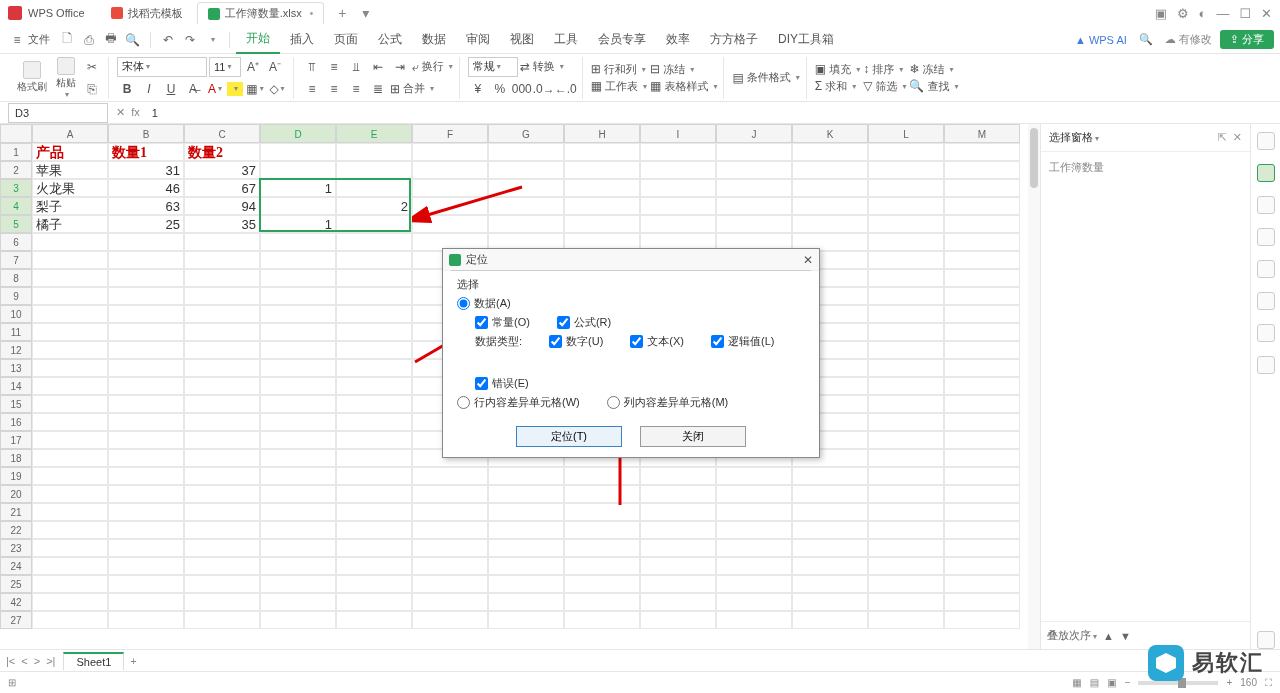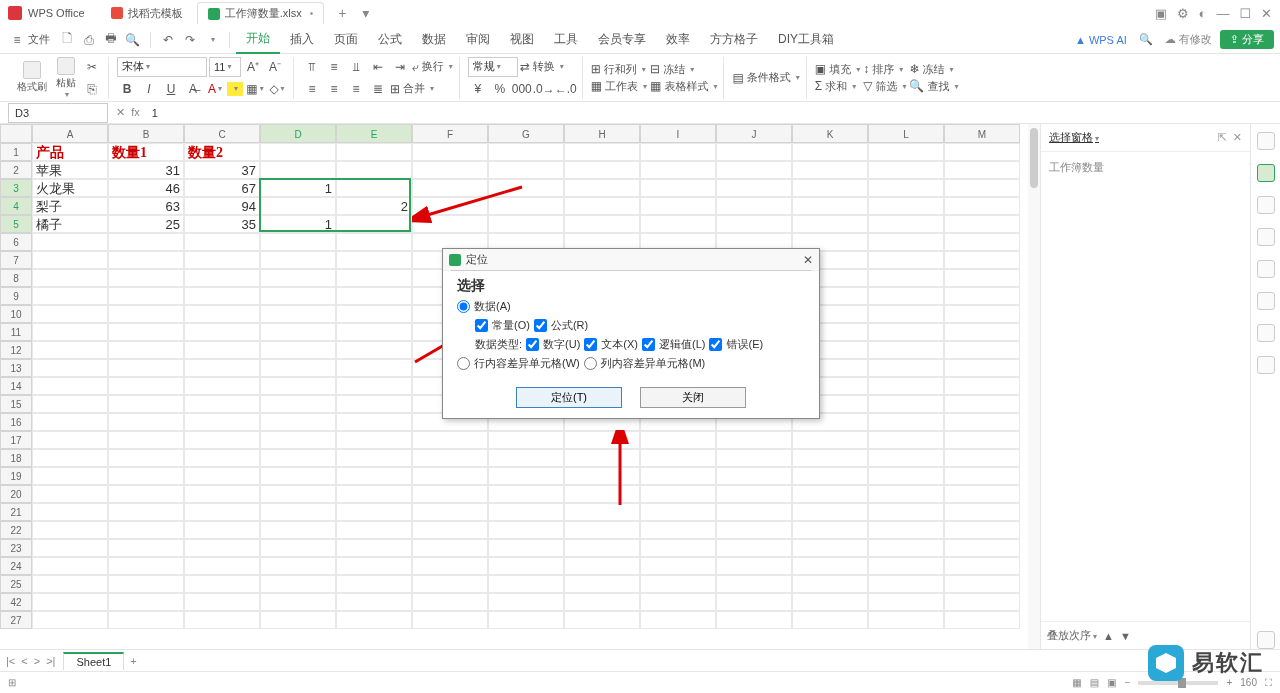--- a/index.html
+++ b/index.html
@@ -67,21 +67,21 @@
 .selection { position: absolute; border: 2px solid #2ca35a; pointer-events: none; }
 .vsb { position: absolute; right: 0; top: 0; bottom: 0; width: 12px; background: #f8f8f8; }
 .vsb-thumb { position: absolute; left: 2px; right: 2px; top: 4px; height: 60px; background: #ccc; border-radius: 4px; }
 
 
 .arrow { position: absolute; pointer-events: none; }
 
 
 .taskpane { width: 210px; border-left: 1px solid #e6e6e6; display: flex; flex-direction: column; }
 .tp-hdr { height: 28px; display: flex; align-items: center; padding: 0 8px; font-size: 11px; border-bottom: 1px solid #eee; }
-.tp-hdr .tp-title { flex: 1; text-decoration: underline; }
+.tp-hdr .tp-title { flex: 1; }
 .tp-hdr .tp-ico { color: #999; margin-left: 6px; cursor: pointer; font-size: 11px; }
 .tp-body { flex: 1; padding: 8px; font-size: 11px; color: #888; }
 .tp-foot { border-top: 1px solid #eee; padding: 6px; display: flex; flex-direction: column; gap: 6px; font-size: 11px; color: #666; }
 .tp-foot-row { display: flex; align-items: center; gap: 6px; }
 .tp-foot-btn { border: 1px solid #ccc; padding: 2px 8px; color: #999; }
 
 
 .iconstrip { width: 30px; border-left: 1px solid #e6e6e6; display: flex; flex-direction: column; align-items: center; padding-top: 8px; gap: 14px; }
 .strip-ico { width: 18px; height: 18px; border: 1px solid #ccc; border-radius: 3px; background: #fafafa; cursor: pointer; }
 
@@ -101,23 +101,23 @@
 
 .dialog { position: absolute; left: 442px; top: 248px; width: 378px; background: #fff; border: 1px solid #888; box-shadow: 2px 2px 6px rgba(0,0,0,0.25); }
 .dlg-title { height: 22px; display: flex; align-items: center; padding: 0 6px; font-size: 11px; border-bottom: 1px solid #eee; background: #f8f8f8; }
 .dlg-title .xls-ico { width: 12px; height: 12px; background: #2ca35a; border-radius: 2px; margin-right: 5px; }
 .dlg-close { margin-left: auto; cursor: pointer; font-size: 12px; color: #555; }
 .dlg-tabs { display: flex; padding: 6px 8px 0; gap: 0; font-size: 11px; }
 .dlg-tab { padding: 3px 12px; border: 1px solid #ccc; background: #f4f4f4; cursor: pointer; margin-right: -1px; }
 .dlg-tab.active { background: #fff; border-bottom: 1px solid #fff; position: relative; z-index: 1; }
 .dlg-hr { border-top: 1px solid #ccc; margin: -1px 8px 0; }
 .dlg-body { padding: 6px 14px 10px; font-size: 11px; }
-.dlg-section-label { font-size: 14px; margin-bottom: 4px; font-weight: bold; }
+.dlg-section-label { font-size: 11px; margin-bottom: 4px; }
 .dlg-opts { display: flex; flex-direction: column; gap: 4px; }
-.dlg-row { display: flex; align-items: flex-end; gap: 4px; flex-wrap: wrap; }
+.dlg-row { display: flex; align-items: flex-end; gap: 27px; flex-wrap: wrap; }
 .dlg-indent { margin-left: 18px; }
 .radio, .checkbox { display: flex; align-items: center; gap: 4px; cursor: pointer; }
 .radio input, .checkbox input { margin: 0; }
 .dlg-foot { display: flex; justify-content: center; gap: 18px; padding: 6px 0 10px; }
 .dlg-btn { width: 106px; height: 21px; border: 1px solid #999; background: #f4f4f4; font-size: 11px; cursor: pointer; }
 .dlg-btn.primary { border-color: #3b82c4; background: #eaf2fa; }
 
 
 .watermark { position: absolute; right: 16px; bottom: 12px; display: flex; align-items: center; gap: 8px; }
 .watermark .wm-logo { width: 36px; height: 36px; background: #2aa8d6; border-radius: 8px; position: relative; }

